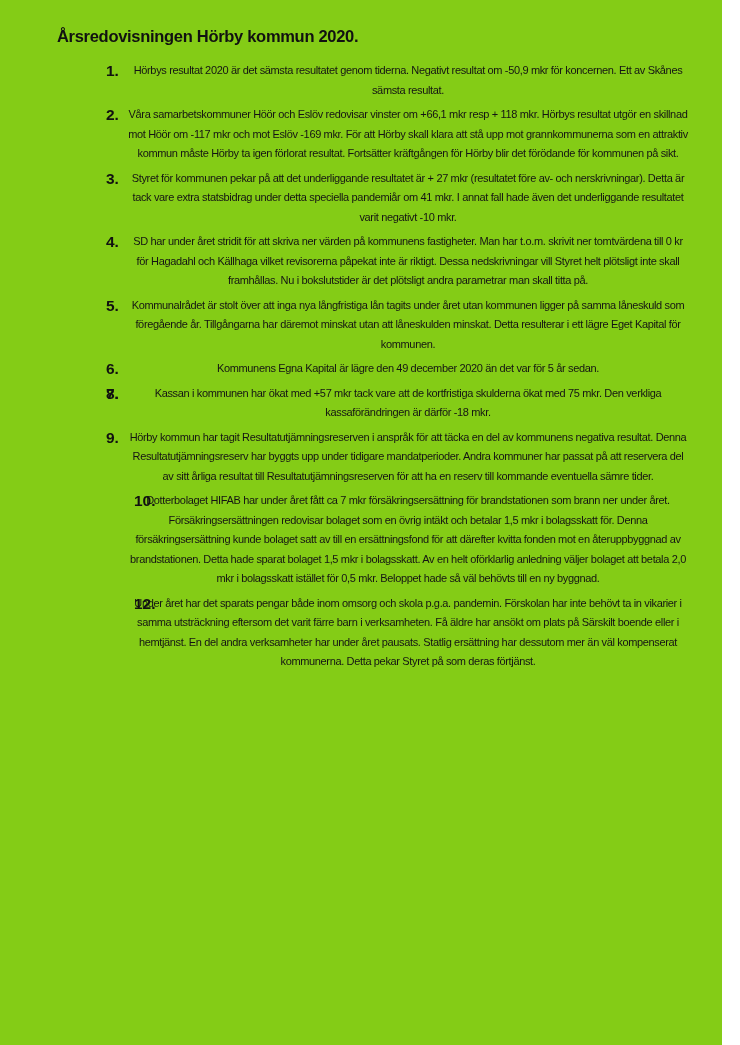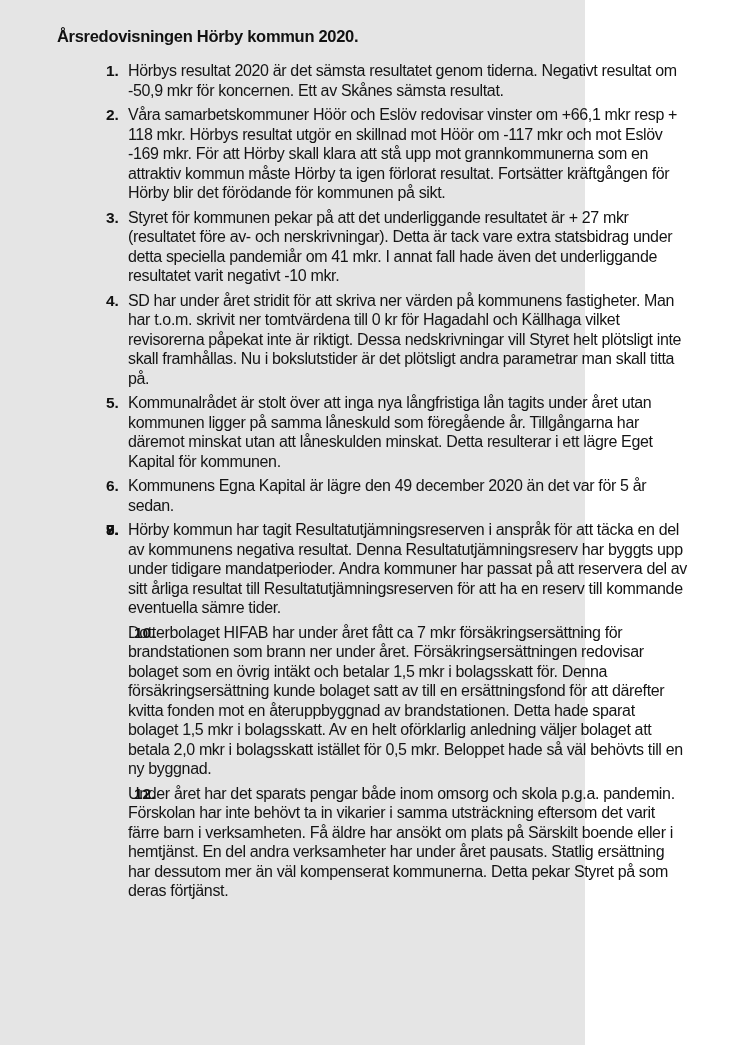--- a/index.html
+++ b/index.html
@@ -1,25 +1,25 @@
 <!DOCTYPE html>
 <html><head>
 <meta charset="utf-8">
 <style>
   html, body { margin: 0; padding: 0; background: #ffffff; }
   body { width: 740px; height: 1045px; overflow: hidden; position: relative;
          font-family: "Liberation Sans", "DejaVu Sans", sans-serif; color: #141414; }
-  .page { position: absolute; left: 0; top: 0; width: 585px; height: 1045px; background: #e5e5e5; }
+  .page { position: absolute; left: 0; top: 0; width: 722px; height: 1045px; background: #84cc16; text-align: center; }
   .title { position: absolute; left: 57px; top: 27px; font-size: 16.5px; font-weight: bold;
            letter-spacing: -0.3px; color: #111; margin: 0; }
   ol.items { position: absolute; left: 0; top: 61px; margin: 0; padding: 0; list-style: none; width: 740px; }
   .item { position: relative; padding-left: 128px; width: 560px; margin-bottom: 5px; }
   .num { position: absolute; left: 106px; top: 0; font-weight: bold; font-size: 15.5px; line-height: 19.5px; color: #111; }
   .num.wide { left: 104px; margin-left: 30px; }
-  .text { font-size: 16px; line-height: 19.5px; letter-spacing: -0.35px; display: block; }
+  .text { font-size: 11px; line-height: 19.5px; letter-spacing: -0.35px; display: block; }
 </style>
 </head>
 <body>
 
 <div class="page">
   <h1 class="title">Årsredovisningen Hörby kommun 2020.</h1>
   <ol class="items">
     <li class="item">
         <span class="num">1.</span>
         <span class="text">Hörbys resultat 2020 är det sämsta resultatet genom tiderna. Negativt resultat om -50,9 mkr för koncernen. Ett av Skånes sämsta resultat.</span>
@@ -42,20 +42,21 @@
       </li>
     <li class="item">
         <span class="num">6.</span>
         <span class="text">Kommunens Egna Kapital är lägre den 49 december 2020 än det var för 5 år sedan.</span>
       </li>
     <li class="item">
         <span class="num">7.</span>
       </li>
     <li class="item">
         <span class="num">8.</span>
+        <span class="text">Kassan i kommunen har ökat med +57 mkr tack vare att de kortfristiga skulderna ökat med 75 mkr. Den verkliga kassaförändringen är därför -18 mkr.</span>
       </li>
     <li class="item">
         <span class="num">9.</span>
         <span class="text">Hörby kommun har tagit Resultatutjämningsreserven i anspråk för att täcka en del av kommunens negativa resultat. Denna Resultatutjämningsreserv har byggts upp under tidigare mandatperioder. Andra kommuner har passat på att reservera del av sitt årliga resultat till Resultatutjämningsreserven för att ha en reserv till kommande eventuella sämre tider.</span>
       </li>
     <li class="item">
         <span class="num wide">10.</span>
         <span class="text">Dotterbolaget HIFAB har under året fått ca 7 mkr försäkringsersättning för brandstationen som brann ner under året. Försäkringsersättningen redovisar bolaget som en övrig intäkt och betalar 1,5 mkr i bolagsskatt för. Denna försäkringsersättning kunde bolaget satt av till en ersättningsfond för att därefter kvitta fonden mot en återuppbyggnad av brandstationen. Detta hade sparat bolaget 1,5 mkr i bolagsskatt. Av en helt oförklarlig anledning väljer bolaget att betala 2,0 mkr i bolagsskatt istället för 0,5 mkr. Beloppet hade så väl behövts till en ny byggnad.</span>
       </li>
     <li class="item">

